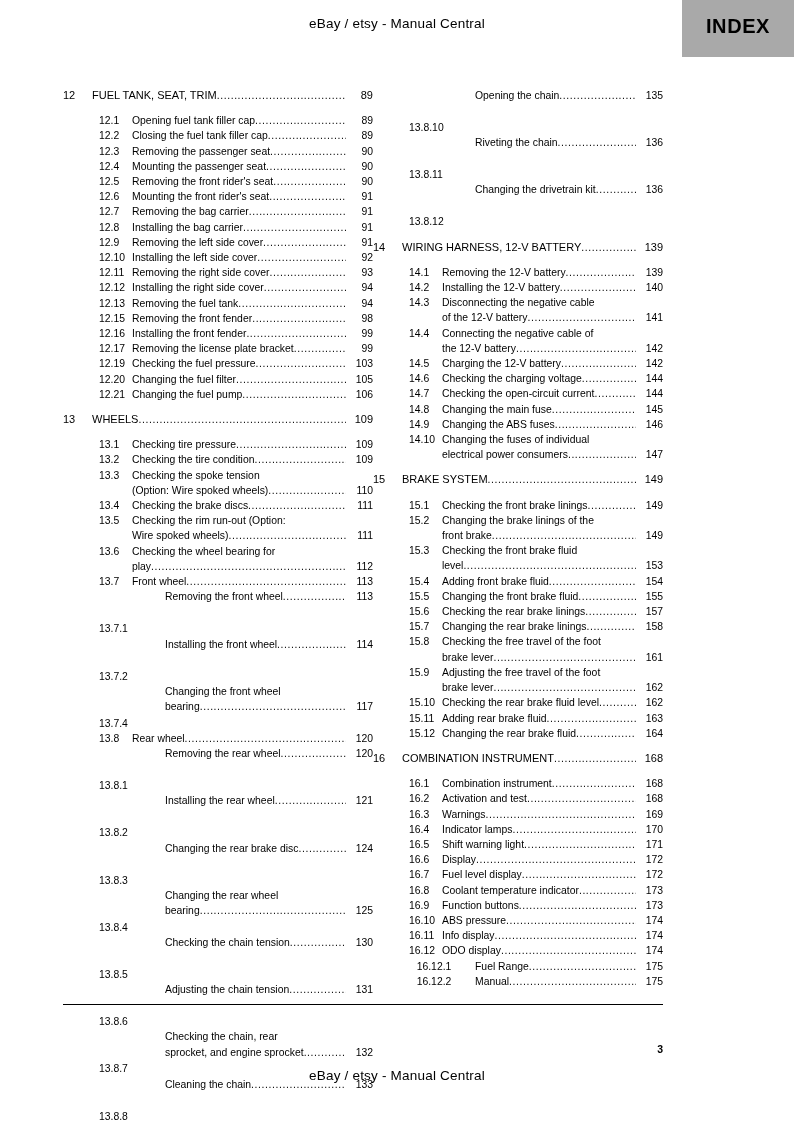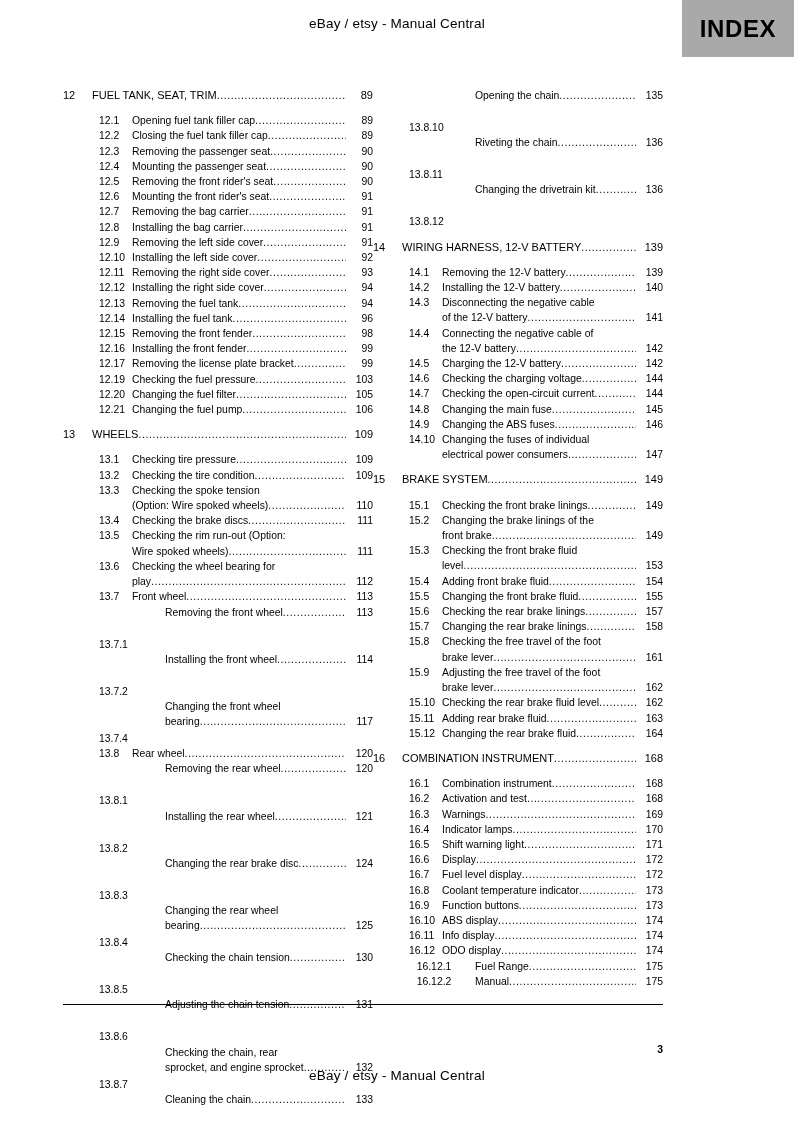--- a/index.html
+++ b/index.html
@@ -41,21 +41,21 @@
     width: 112px;
     height: 57px;
     background: #a9a9a9;
   }
   #index-tab-label {
     position: absolute;
     left: 0;
     top: 15px;
     width: 112px;
     text-align: center;
-    font-size: 24px;
+    font-size: 20px;
     font-weight: bold;
     letter-spacing: 0.6px;
     color: #000;
   }
 
   
   .toc-column {
     position: absolute;
     top: 88px;
   }
@@ -291,28 +291,20 @@
     </div>
     <div class="entry lvl2">
       <span class="num">12.13</span>
       <div class="body-wrap">
         <span class="title">Removing the fuel tank</span>
         <span class="leader"></span>
         <span class="pageno">94</span>
       </div>
     </div>
     <div class="entry lvl2">
-      <span class="num">12.14</span>
-      <div class="body-wrap">
-        <span class="title">Installing the fuel tank</span>
-        <span class="leader"></span>
-        <span class="pageno">96</span>
-      </div>
-    </div>
-    <div class="entry lvl2">
       <span class="num">12.15</span>
       <div class="body-wrap">
         <span class="title">Removing the front fender</span>
         <span class="leader"></span>
         <span class="pageno">98</span>
       </div>
     </div>
     <div class="entry lvl2">
       <span class="num">12.16</span>
       <div class="body-wrap">
@@ -857,21 +849,21 @@
       <span class="num">16.9</span>
       <div class="body-wrap">
         <span class="title">Function buttons</span>
         <span class="leader"></span>
         <span class="pageno">173</span>
       </div>
     </div>
     <div class="entry lvl2">
       <span class="num">16.10</span>
       <div class="body-wrap">
-        <span class="title">ABS display</span>
+        <span class="title">ABS pressure</span>
         <span class="leader"></span>
         <span class="pageno">174</span>
       </div>
     </div>
     <div class="entry lvl2">
       <span class="num">16.11</span>
       <div class="body-wrap">
         <span class="title">Info display</span>
         <span class="leader"></span>
         <span class="pageno">174</span>

